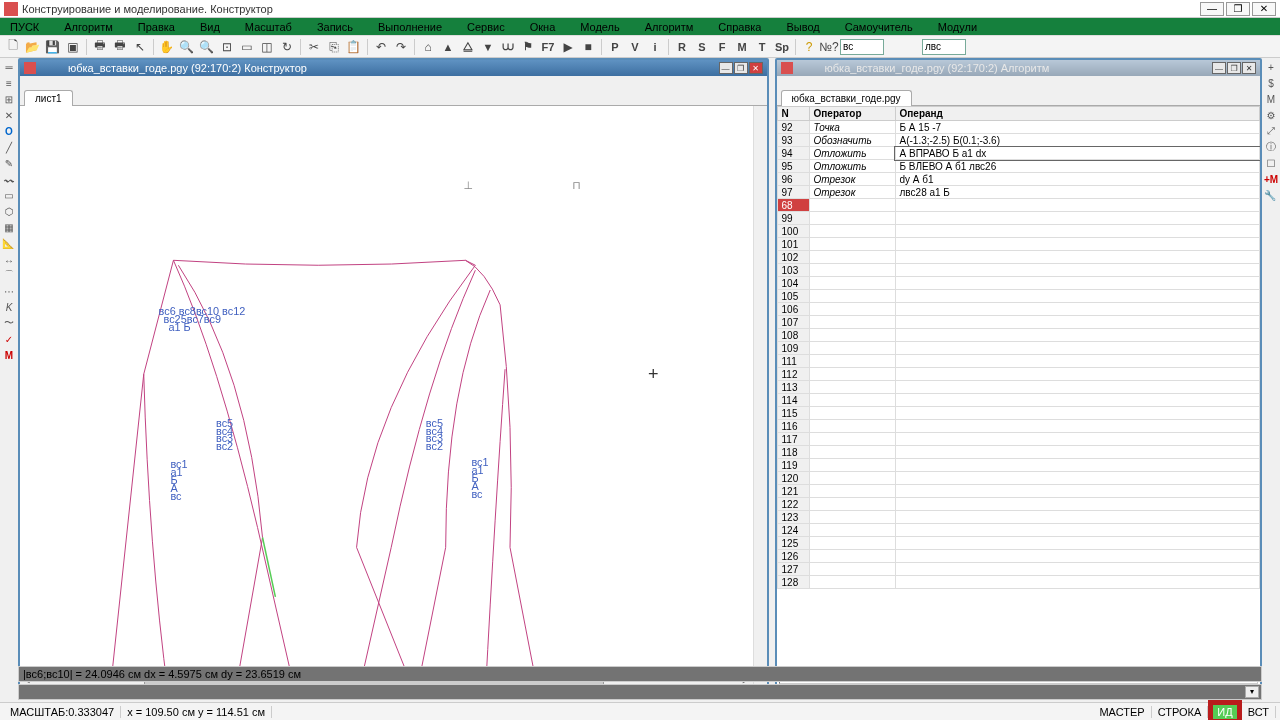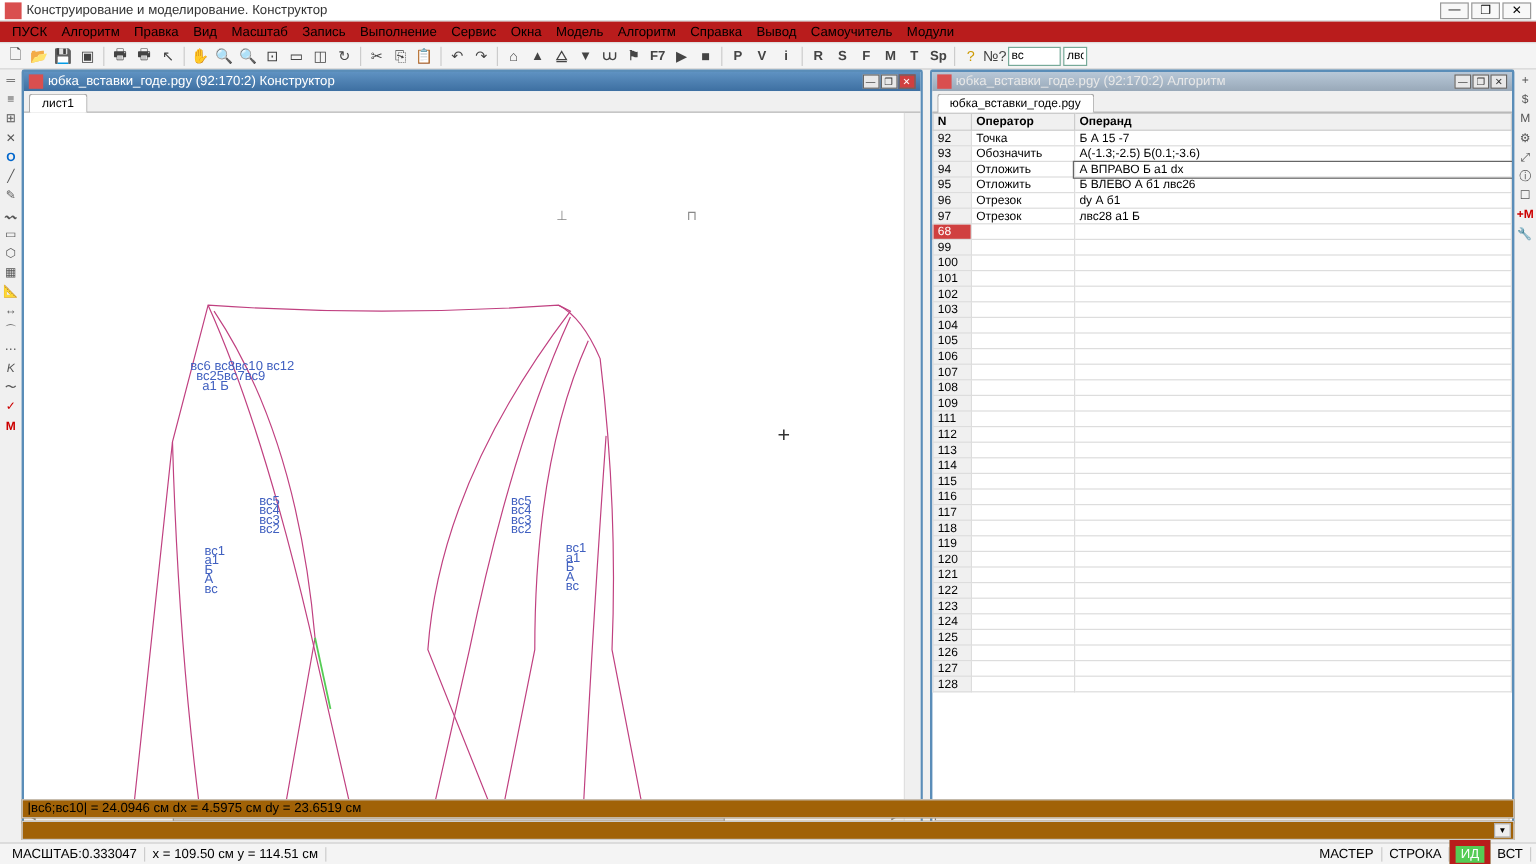--- a/index.html
+++ b/index.html
@@ -4,21 +4,21 @@
 <style>
 * { box-sizing: border-box; margin: 0; padding: 0; font-family: Tahoma, sans-serif; font-size: 11px; }
 body { background: #f0f0f0; width: 1280px; height: 720px; overflow: hidden; position: relative; }
 
 .titlebar { height: 18px; background: #fff; display: flex; align-items: center; padding: 0 4px; border-bottom: 1px solid #ccc; }
 .titlebar .icon { width: 14px; height: 14px; background: #d94f4f; margin-right: 4px; }
 .titlebar .title { flex: 1; color: #333; }
 .titlebar .wbtns { display: flex; gap: 2px; }
 .titlebar .wbtn { width: 24px; height: 14px; border: 1px solid #999; background: #f8f8f8; display: flex; align-items: center; justify-content: center; cursor: pointer; font-size: 10px; }
 
-.menubar { height: 18px; background: #b91c1c; display: flex; align-items: center; padding: 0 4px; gap: 0; border-bottom: 1px solid #ddd; }
+.menubar { height: 18px; background: #15803d; display: flex; align-items: center; padding: 0 4px; gap: 13px; border-bottom: 1px solid #ddd; }
 .menubar .menu-item { padding: 2px 6px; cursor: pointer; }
 
 .toolbar { height: 22px; background: #f4f4f4; border-bottom: 1px solid #ccc; display: flex; align-items: center; padding: 0 4px; gap: 2px; }
 .toolbar .tbtn { width: 18px; height: 18px; border: 1px solid transparent; display: flex; align-items: center; justify-content: center; cursor: pointer; font-size: 12px; color: #444; }
 .toolbar .sep { width: 1px; height: 16px; background: #ccc; margin: 0 2px; }
 .toolbar .txtbtn { font-weight: bold; font-size: 11px; }
 .toolbar input { height: 16px; border: 1px solid #7a9; padding: 0 2px; font-size: 10px; }
 
 .workspace { position: absolute; top: 58px; left: 18px; right: 18px; bottom: 32px; display: flex; gap: 6px; }
 
@@ -28,51 +28,51 @@
 .right-toolbar { position: absolute; right: 0; top: 58px; width: 18px; bottom: 32px; background: #f0f0f0; display: flex; flex-direction: column; gap: 2px; padding-top: 2px; align-items: center; }
 .right-toolbar .vbtn { width: 14px; height: 14px; cursor: pointer; font-size: 10px; display: flex; align-items: center; justify-content: center; color: #555; }
 
 .panel { border: 2px solid #5a8db8; background: #fff; display: flex; flex-direction: column; border-radius: 2px; }
 .panel-left { flex: 1.05; }
 .panel-right { flex: 0.68; }
 
 .panel-title { height: 16px; background: linear-gradient(#5f92c2, #3d6fa1); color: #fff; display: flex; align-items: center; padding: 0 4px; font-size: 10px; }
 .panel-title.inactive { background: linear-gradient(#b8c8d8, #98a8b8); color: #e8e8e8; }
 .panel-title .ticon { width: 12px; height: 12px; background: #d94f4f; margin-right: 4px; }
-.panel-title .pttext { flex: 1; }
+.panel-title .pttext { flex: 1; margin-left: 28px; }
 .panel-title .pbtns { display: flex; gap: 1px; }
 .panel-title .pbtn { width: 14px; height: 12px; background: #e8e8e8; border: 1px solid #666; font-size: 8px; display: flex; align-items: center; justify-content: center; cursor: pointer; color: #333; }
 .panel-title .pbtn.close { background: #d04040; color: #fff; }
 
-.tabstrip { height: 18px; background: #f0f0f0; display: flex; align-items: flex-end; padding: 0 4px; border-bottom: 1px solid #aaa; }
+.tabstrip { height: 30px; background: #f0f0f0; display: flex; align-items: flex-end; padding: 0 4px; border-bottom: 1px solid #aaa; }
 .tabstrip .tab { padding: 2px 10px; background: #fff; border: 1px solid #aaa; border-bottom: none; border-radius: 3px 3px 0 0; font-size: 10px; cursor: pointer; margin-bottom: -1px; }
 
 .canvas-area { flex: 1; position: relative; background: #fff; overflow: hidden; }
 .canvas-area svg { width: 100%; height: 100%; }
 .crosshair { position: absolute; font-size: 18px; color: #333; pointer-events: none; }
 .scroll-v { width: 14px; background: #f0f0f0; border-left: 1px solid #ddd; }
 .scroll-h { height: 14px; background: #f0f0f0; border-top: 1px solid #ddd; display: flex; align-items: center; }
 .scroll-h .thumb { height: 10px; background: #ccc; border: 1px solid #999; margin-left: 110px; width: 460px; }
 .scroll-h .arr { width: 14px; text-align: center; cursor: pointer; color: #666; font-size: 9px; }
 
 .canvas-wrap { flex: 1; display: flex; }
 .canvas-inner { flex: 1; display: flex; flex-direction: column; }
 
 .table-area { flex: 1; display: flex; flex-direction: column; overflow: hidden; }
 .tbl { flex: 1; overflow-y: auto; position: relative; }
 table { width: 100%; border-collapse: collapse; }
 th { background: #f0f0f0; border: 1px solid #ccc; text-align: left; padding: 1px 4px; font-weight: bold; font-size: 10px; height: 14px; }
 td { border: 1px solid #ddd; padding: 0px 4px; font-size: 10px; height: 13px; white-space: nowrap; }
 td.num { background: #f0f0f0; text-align: left; width: 32px; }
-td.op { width: 86px; }
+td.op { width: 86px; font-style: italic; }
 tr.hl td.num { background: #d04040; color: #fff; }
 tr.sel td.opr { outline: 1px solid #666; background: #fff; }
 .table-input { height: 18px; border: 1px inset #ccc; background: #fff; margin: 2px; }
 
-.infobar { position: absolute; left: 18px; right: 18px; height: 16px; background: #a16207; border: 1px solid #ccc; display: flex; align-items: center; padding: 0 4px; font-size: 10px; }
+.infobar { position: absolute; left: 18px; right: 18px; height: 16px; background: #737373; border: 1px solid #ccc; display: flex; align-items: center; padding: 0 4px; font-size: 10px; }
 .infobar.i1 { bottom: 38px; }
 .infobar.i2 { bottom: 20px; }
 .infobar.i2 .dd { position: absolute; right: 2px; width: 14px; height: 12px; border: 1px solid #aaa; background: #eee; text-align: center; font-size: 8px; cursor: pointer; }
 
 .statusbar { position: absolute; bottom: 0; left: 0; right: 0; height: 18px; background: #f4f4f4; border-top: 1px solid #ccc; display: flex; align-items: center; padding: 0 4px; font-size: 10px; }
 .statusbar .seg { padding: 0 6px; border-right: 1px solid #ccc; }
 .statusbar .spacer { flex: 1; }
 .statusbar .seg.green { background: #5c5; color: #fff; padding: 1px 4px; border: 5px solid #b91c1c; }
 </style>
 </head>
@@ -148,21 +148,21 @@
   <div class="tbtn txtbtn">R</div>
   <div class="tbtn txtbtn">S</div>
   <div class="tbtn txtbtn">F</div>
   <div class="tbtn txtbtn">M</div>
   <div class="tbtn txtbtn">T</div>
   <div class="tbtn txtbtn">Sp</div>
   <div class="sep"></div>
   <div class="tbtn" style="color:#c90">?</div>
   <div class="tbtn">№?</div>
   <input type="text" style="width: 44px;" value="вс">
-  <input type="text" style="width: 20px;" value="лвс">
+  <input type="text" style="width: 44px; margin-left: 36px;" value="лвс">
 </div>
 
 <div class="left-toolbar">
   <div class="vbtn">═</div>
   <div class="vbtn">≡</div>
   <div class="vbtn">⊞</div>
   <div class="vbtn">✕</div>
   <div class="vbtn" style="color:#06c;font-weight:bold">O</div>
   <div class="vbtn">╱</div>
   <div class="vbtn">✎</div>

